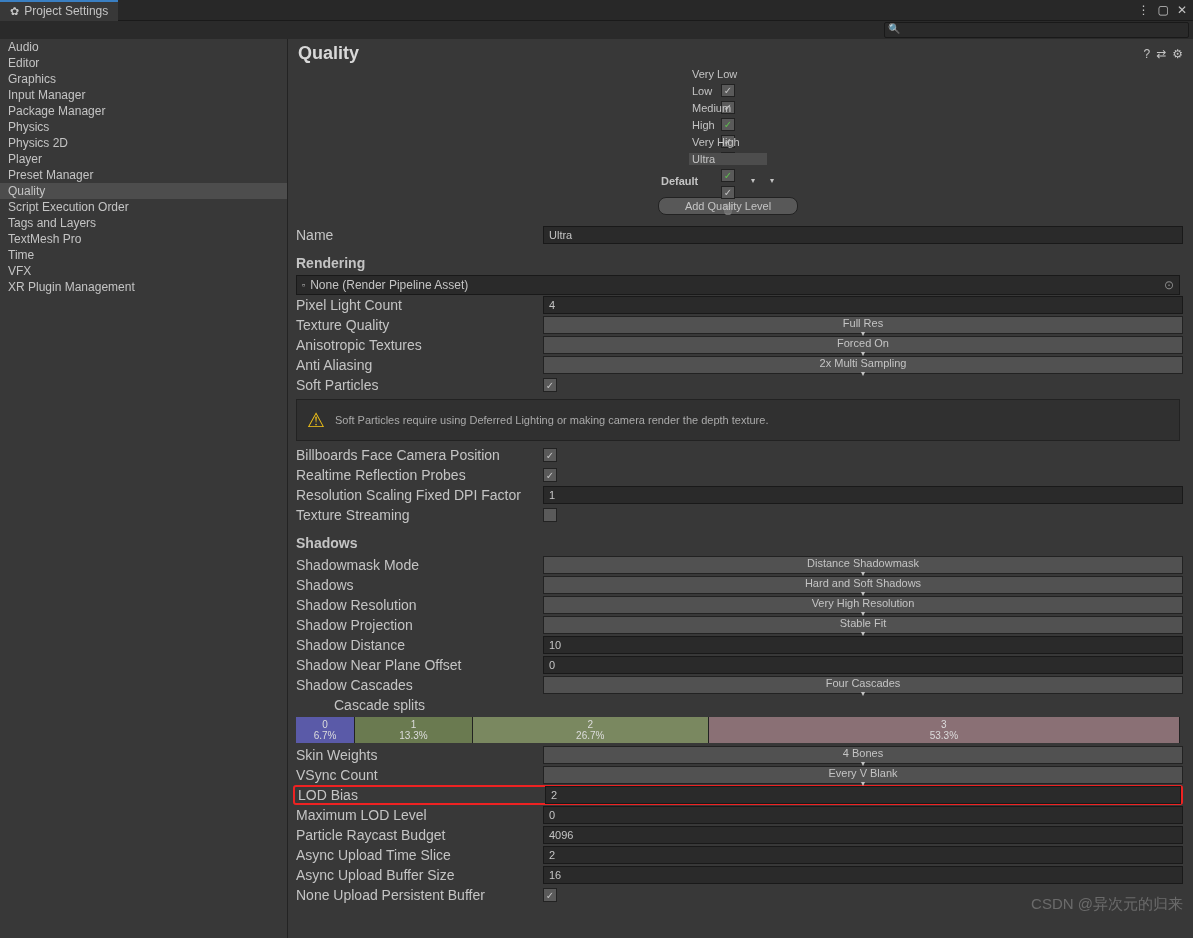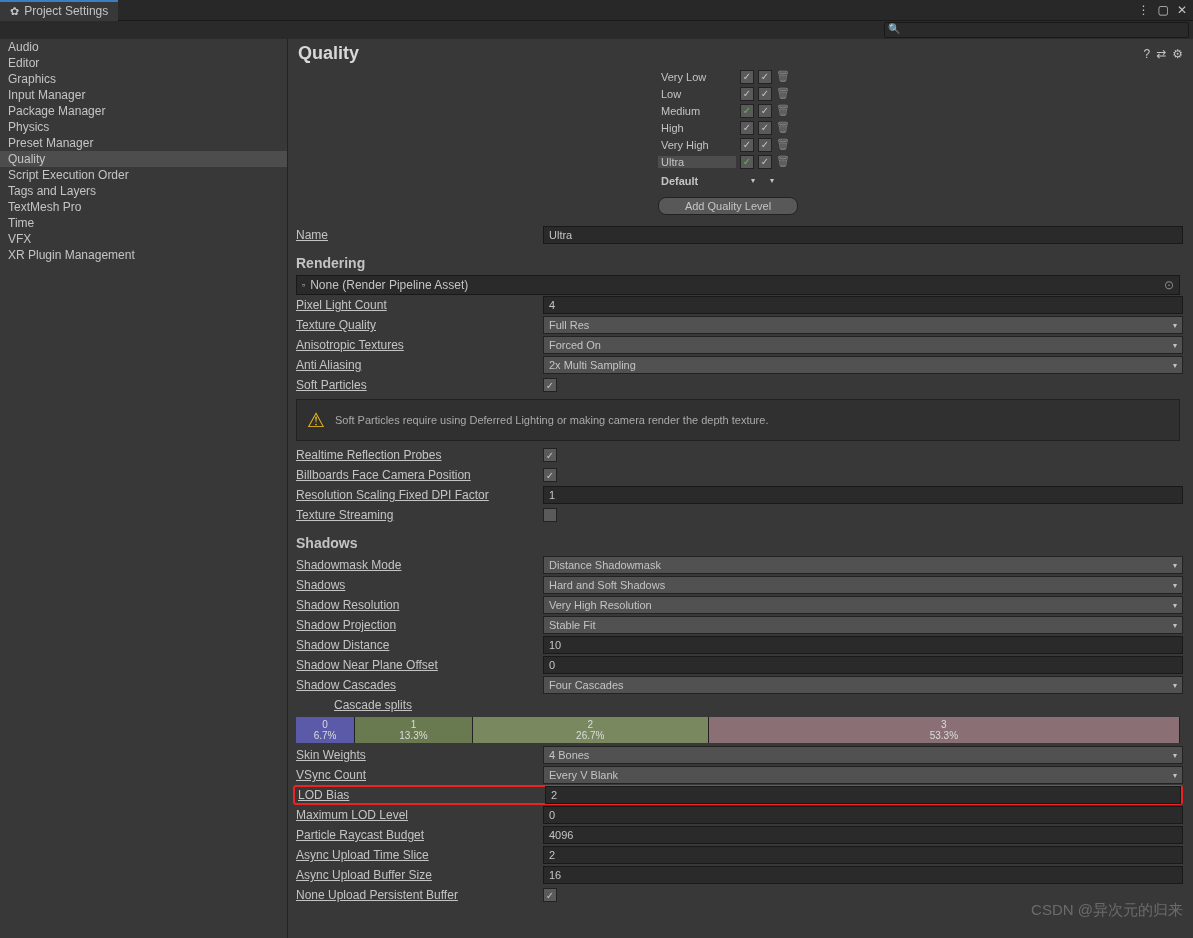--- a/index.html
+++ b/index.html
@@ -14,52 +14,52 @@
 .search-wrap .sicon { position: absolute; left: 4px; top: 1px; font-size: 10px; color: #888; pointer-events: none; }
 .main { display: flex; height: calc(100% - 39px); }
 .sidebar { width: 288px; background: #383838; border-right: 1px solid #232323; overflow-y: auto; }
 .sidebar-item { padding: 1px 8px; cursor: pointer; color: #c4c4c4; height: 16px; line-height: 14px; }
 .sidebar-item.selected { background: #4d4d4d; }
 .content { flex: 1; background: #383838; overflow-y: auto; padding: 0; }
 .content-header { display: flex; justify-content: space-between; align-items: center; padding: 4px 10px; }
 .content-title { font-size: 18px; font-weight: bold; color: #d8d8d8; }
 .header-icons { display: flex; gap: 6px; font-size: 12px; color: #c4c4c4; }
 .quality-levels { margin: 0 auto 0 auto; width: 140px; margin-left: 370px; }
-.quality-row { display: flex; align-items: center; height: 17px; gap: 4px; }
+.quality-row { display: flex; align-items: center; height: 17px; gap: 4px; flex-direction: column; }
 .quality-label { width: 78px; padding: 0 3px; font-size: 11px; }
 .quality-label.current { background: #4d4d4d; }
 .checkbox { width: 14px; height: 14px; background: #5a5a5a; border: 1px solid #222; display: flex; align-items: center; justify-content: center; font-size: 10px; cursor: pointer; }
 .checkbox.checked::before { content: "✓"; color: #c4c4c4; }
 .checkbox.checked-green::before { content: "✓"; color: #5fbf4f; }
 .trash-icon { font-size: 11px; color: #888; cursor: pointer; width: 14px; text-align: center; }
 .default-row { display: flex; align-items: center; height: 17px; gap: 15px; margin-top: 2px; }
 .default-label { width: 78px; font-weight: bold; font-size: 11px; padding-left: 3px; }
 .dropdown-arrow { font-size: 8px; color: #c4c4c4; cursor: pointer; }
 .add-level-btn { width: 140px; height: 18px; background: #585858; border: 1px solid #222; text-align: center; line-height: 16px; font-size: 11px; cursor: pointer; margin-left: 370px; margin-top: 8px; border-radius: 8px; }
 .settings-area { padding: 10px 10px 0 5px; }
 .field-row { display: flex; align-items: center; height: 20px; }
-.field-label { width: 250px; padding-left: 3px; font-size: 12px; text-decoration: underline; }
+.field-label { width: 250px; padding-left: 3px; font-size: 14px; }
 .field-label.indent { padding-left: 8px; margin-left: 33px; }
 .field-value { flex: 1; }
 .text-input { width: 100%; height: 18px; background: #2a2a2a; border: 1px solid #191919; color: #c4c4c4; padding: 0 5px; font-size: 11px; }
-.dropdown { width: 100%; height: 18px; background: #515151; border: 1px solid #222; color: #c4c4c4; padding: 0 5px; font-size: 11px; display: flex; align-items: center; justify-content: space-between; cursor: pointer; }
+.dropdown { width: 100%; height: 18px; background: #515151; border: 1px solid #222; color: #c4c4c4; padding: 0 5px; font-size: 11px; display: flex; align-items: center; justify-content: space-between; cursor: pointer; flex-direction: column; }
 .section-header { font-weight: bold; padding: 10px 3px 4px 3px; font-size: 14px; }
 .pipeline-row { display: flex; align-items: center; height: 20px; background: #2a2a2a; border: 1px solid #191919; padding: 0 5px; margin: 0 3px; }
 .file-icon { font-size: 9px; margin-right: 5px; }
 .pipeline-target { margin-left: auto; font-size: 12px; color: #888; cursor: pointer; }
 .info-box { background: #303030; border: 1px solid #222; padding: 8px 10px; margin: 4px 3px; display: flex; align-items: center; gap: 10px; font-size: 11px; color: #aaa; }
 .warn-icon { color: #f5c518; font-size: 20px; }
 .cascade-row { display: flex; height: 26px; margin: 2px 3px 2px 3px; }
 .cascade-seg { display: flex; flex-direction: column; align-items: center; justify-content: center; font-size: 10px; color: #dcdcdc; border-right: 1px solid #222; }
 .c0 { background: #5a5aa8; width: 6.7%; }
 .c1 { background: #6a7a50; width: 13.3%; }
 .c2 { background: #7a8860; width: 26.7%; }
 .c3 { background: #8a7075; width: 53.3%; }
 .highlight-row { border: 2px solid #ee2222; border-radius: 3px; }
-.watermark { position: fixed; right: 10px; bottom: 18px; color: rgba(200,200,200,0.35); font-size: 15px; pointer-events: none; }
+.watermark { position: fixed; right: 10px; bottom: 24px; color: rgba(200,200,200,0.35); font-size: 15px; pointer-events: none; }
 </style>
 </head>
 <body>
 
 <div class="titlebar">
   <div class="titlebar-tab">
     <span class="gear-icon">✿</span>
     <span>Project Settings</span>
   </div>
   <div class="window-controls">
@@ -77,20 +77,22 @@
 </div>
 
 <div class="main">
   <div class="sidebar" id="sidebar">
       <div class="sidebar-item">Audio</div>
       <div class="sidebar-item">Editor</div>
       <div class="sidebar-item">Graphics</div>
       <div class="sidebar-item">Input Manager</div>
       <div class="sidebar-item">Package Manager</div>
       <div class="sidebar-item">Physics</div>
+      <div class="sidebar-item">Physics 2D</div>
+      <div class="sidebar-item">Player</div>
       <div class="sidebar-item">Preset Manager</div>
       <div class="sidebar-item selected">Quality</div>
       <div class="sidebar-item">Script Execution Order</div>
       <div class="sidebar-item">Tags and Layers</div>
       <div class="sidebar-item">TextMesh Pro</div>
       <div class="sidebar-item">Time</div>
       <div class="sidebar-item">VFX</div>
       <div class="sidebar-item">XR Plugin Management</div>
     </div>
   <div class="content">
@@ -203,27 +205,27 @@
           </div>
         </div>
 
       <div class="info-box">
         <span class="warn-icon">⚠</span>
         <span>Soft Particles require using Deferred Lighting or making camera render the depth texture.</span>
       </div>
 
       <div id="rendering-fields2">
           <div class="field-row">
+            <div class="field-label">Billboards Face Camera Position</div>
+            <div class="field-value">
+              <div class="checkbox checked"></div>
+            </div>
+          </div>
+          <div class="field-row">
             <div class="field-label">Realtime Reflection Probes</div>
-            <div class="field-value">
-              <div class="checkbox checked"></div>
-            </div>
-          </div>
-          <div class="field-row">
-            <div class="field-label">Billboards Face Camera Position</div>
             <div class="field-value">
               <div class="checkbox checked"></div>
             </div>
           </div>
           <div class="field-row">
             <div class="field-label">Resolution Scaling Fixed DPI Factor</div>
             <div class="field-value"><input class="text-input" value="1" style=""></div>
           </div>
           <div class="field-row">
             <div class="field-label">Texture Streaming</div>

